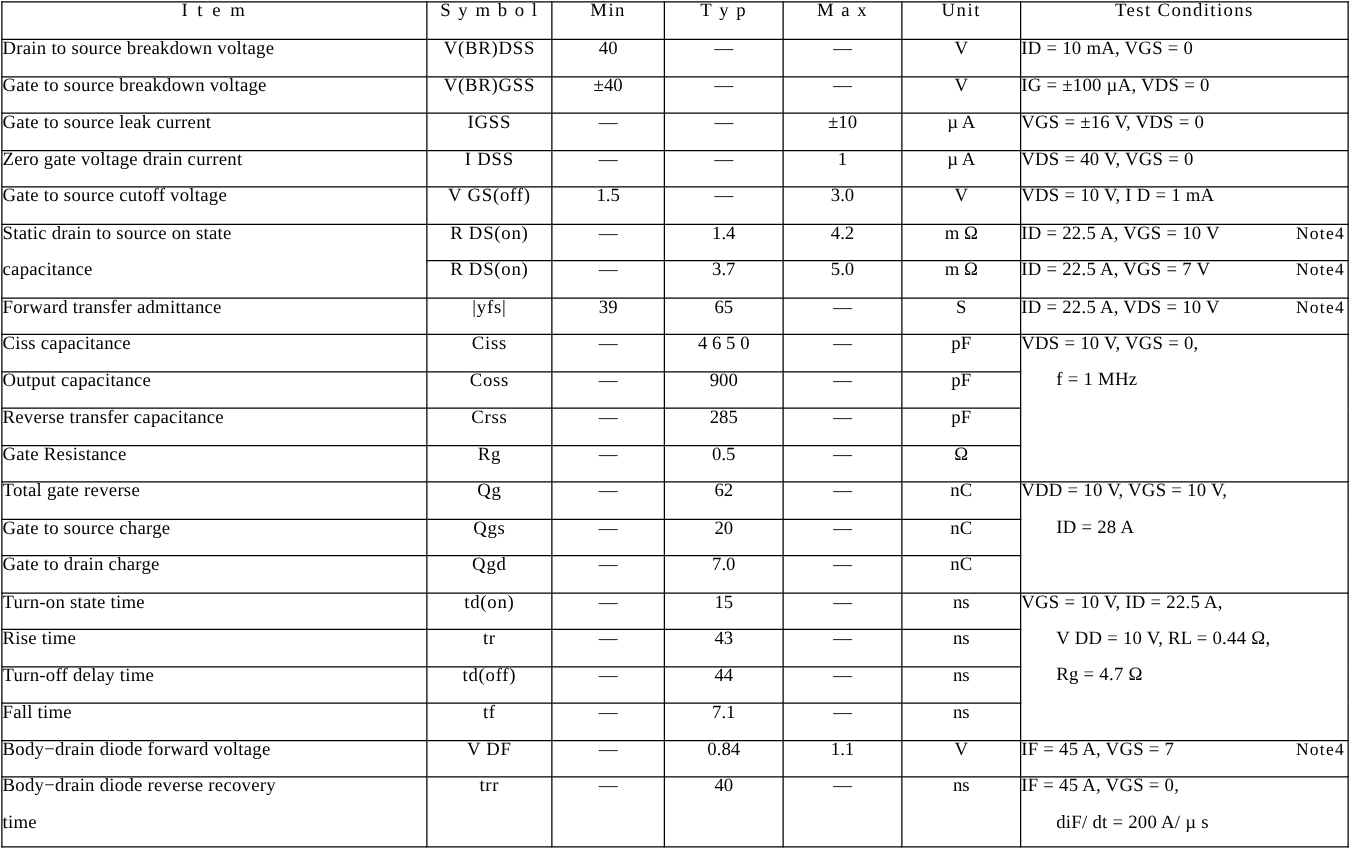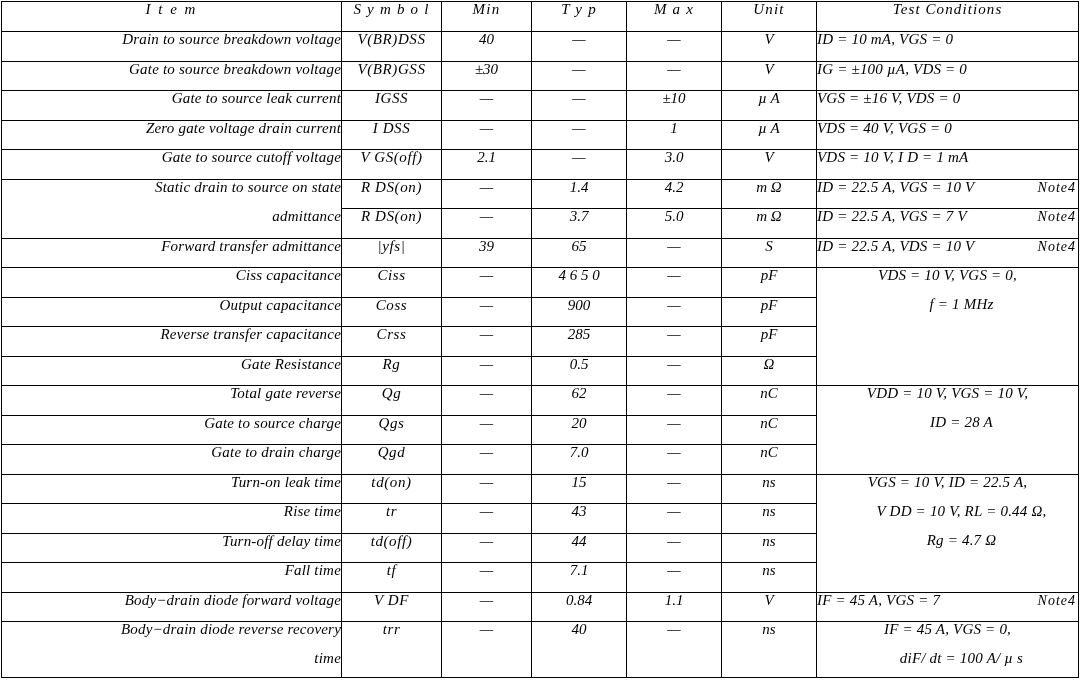--- a/index.html
+++ b/index.html
@@ -12,21 +12,20 @@
     height: 683px;
     font-family: "Liberation Serif", serif;
     color: #000000;
     overflow: hidden;
   }
   #spec-table {
     border-collapse: collapse;
     width: 1078px;
     margin: 1px 0 0 1px;
     table-layout: fixed;
-    font-style: italic;
   }
   #spec-table td, #spec-table th {
     border: 1px solid #000000;
     padding: 0;
     vertical-align: top;
     font-weight: normal;
     font-size: 15px;
     line-height: 15px;
   }
   
@@ -43,21 +42,21 @@
     text-align: center;
     font-weight: bold;
     font-size: 15px;
     letter-spacing: 1.2px;
     padding-top: 1px;
   }
   thead th.head-item { letter-spacing: 2px; }
   thead th.head-cond { letter-spacing: 1.1px; margin-left: 22px; }
 
   td.item {
-    text-align: right;
+    text-align: left;
     padding-left: 4px;
     font-size: 15.5px;
     letter-spacing: 0.2px;
   }
   td.sym, td.num, td.unit {
     text-align: center;
   }
   td.sym { letter-spacing: 0.6px; }
   td.cond {
     text-align: left;
@@ -69,21 +68,21 @@
     display: block;
     margin-top: 14px;
   }
   .note {
     float: right;
     letter-spacing: 1px;
     font-size: 14px;
     padding-right: 2px;
   }
   .big-omega { font-size: 15px; }
-  td.cond span.cl { display:block;text-align:center; }
+  td.cond span.cl { display:block; }
   td.cond span.cl + span.cl { margin-top: 14px; margin-left: 28px; }
 </style>
 </head>
 <body>
 
 <table id="spec-table">
   <colgroup>
     <col class="c-item">
       <col class="c-sym">
       <col class="c-min">
@@ -111,21 +110,21 @@
       <td class="num">40</td>
       <td class="num">—</td>
       <td class="num">—</td>
       <td class="unit">V</td>
       <td class="cond">ID = 10 mA, VGS = 0</td>
     </tr>
 
     <tr class="row">
       <td class="item">Gate to source breakdown voltage</td>
       <td class="sym">V(BR)GSS</td>
-      <td class="num">±30</td>
+      <td class="num">±40</td>
       <td class="num">—</td>
       <td class="num">—</td>
       <td class="unit">V</td>
       <td class="cond">IG = ±100  µA, VDS = 0</td>
     </tr>
 
     <tr class="row">
       <td class="item">Gate to source leak current</td>
       <td class="sym">IGSS</td>
       <td class="num">—</td>
@@ -141,31 +140,31 @@
       <td class="num">—</td>
       <td class="num">—</td>
       <td class="num">1</td>
       <td class="unit">µ A</td>
       <td class="cond">VDS = 40 V, VGS = 0</td>
     </tr>
 
     <tr class="row">
       <td class="item">Gate to source cutoff voltage</td>
       <td class="sym">V GS(off)</td>
-      <td class="num">2.1</td>
+      <td class="num">1.5</td>
       <td class="num">—</td>
       <td class="num">3.0</td>
       <td class="unit">V</td>
       <td class="cond">VDS = 10 V, I D = 1 mA</td>
     </tr>
 
     <tr class="row">
       <td class="item" rowspan="2">
         <span>Static drain to source on state</span>
-        <span class="line2">admittance</span>
+        <span class="line2">capacitance</span>
       </td>
       <td class="sym">R DS(on)</td>
       <td class="num">—</td>
       <td class="num">1.4</td>
       <td class="num">4.2</td>
       <td class="unit">m Ω</td>
       <td class="cond">
         <span class="note">Note4</span>
         <span>ID = 22.5 A, VGS = 10 V</span>
       </td>
@@ -261,21 +260,21 @@
     <tr class="row">
       <td class="item">Gate to drain charge</td>
       <td class="sym">Qgd</td>
       <td class="num">—</td>
       <td class="num">7.0</td>
       <td class="num">—</td>
       <td class="unit">nC</td>
     </tr>
 
     <tr class="row">
-      <td class="item">Turn-on leak time</td>
+      <td class="item">Turn-on state time</td>
       <td class="sym">td(on)</td>
       <td class="num">—</td>
       <td class="num">15</td>
       <td class="num">—</td>
       <td class="unit">ns</td>
       <td class="cond" rowspan="4">
         <span class="cl">VGS = 10 V, ID = 22.5 A,</span>
         <span class="cl">V DD = 10 V, RL = 0.44 Ω,</span>
         <span class="cl">Rg =  4.7 Ω</span>
       </td>
@@ -326,17 +325,17 @@
         <span>Body−drain diode reverse recovery</span>
         <span class="line2">time</span>
       </td>
       <td class="sym">trr</td>
       <td class="num">—</td>
       <td class="num">40</td>
       <td class="num">—</td>
       <td class="unit">ns</td>
       <td class="cond">
         <span class="cl">IF =  45 A,  VGS = 0,</span>
-        <span class="cl">diF/ dt = 100 A/    µ s</span>
+        <span class="cl">diF/ dt = 200 A/    µ s</span>
       </td>
     </tr>
   </tbody>
 </table>
 
 </body></html>

